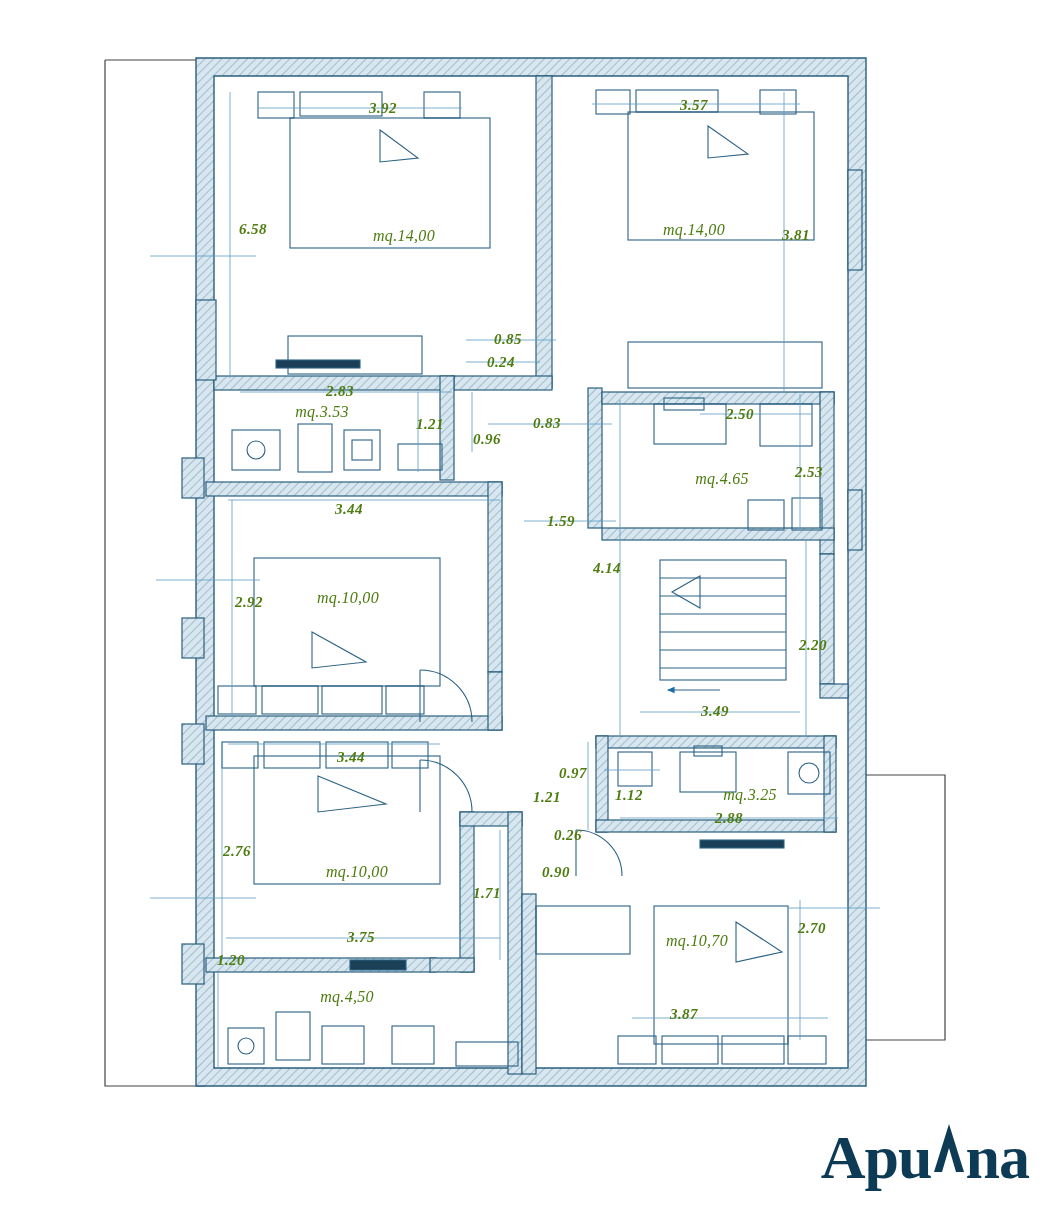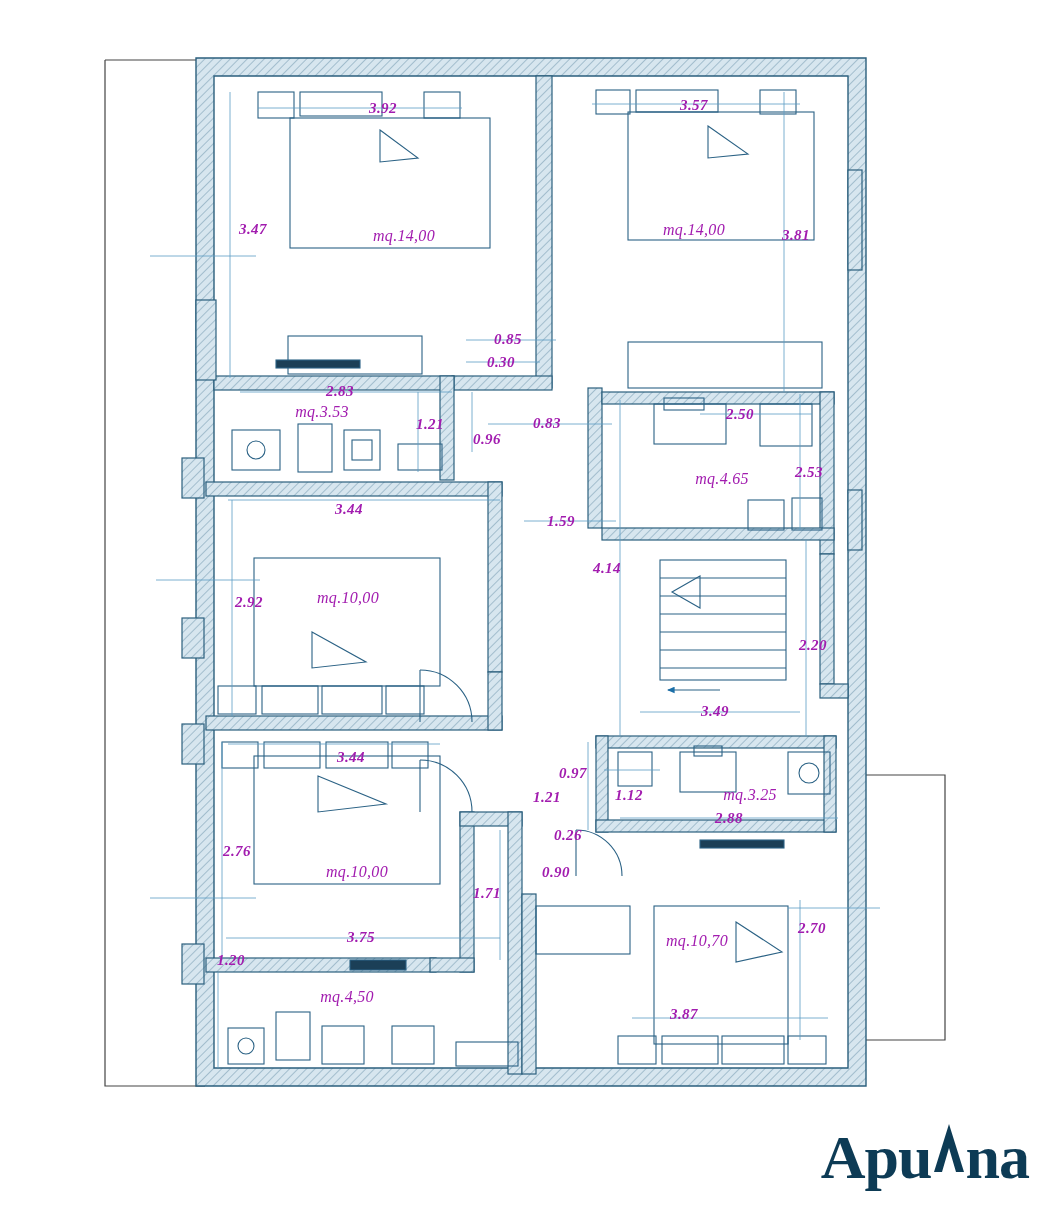--- a/index.html
+++ b/index.html
@@ -15,21 +15,21 @@
     position: relative;
   }
   #plan {
     position: absolute;
     left: 0; top: 0;
     width: 1047px;
     height: 1206px;
   }
   .dim, .area {
     position: absolute;
-    color: #a21caf;
+    color: #4d7c0f;
     font-family: "Liberation Serif", serif;
     font-style: italic;
     white-space: nowrap;
     transform: translate(-50%, -50%);
     pointer-events: none;
   }
   .dim {
     font-size: 15px;
     font-weight: bold;
     letter-spacing: .4px;
@@ -269,24 +269,24 @@
   <span class="area" style="left:348px; top:598px">mq.10,00</span>
   <span class="area" style="left:357px; top:872px">mq.10,00</span>
   <span class="area" style="left:750px; top:795px">mq.3.25</span>
   <span class="area" style="left:697px; top:941px">mq.10,70</span>
   <span class="area" style="left:347px; top:997px">mq.4,50</span>
 </div>
 
 <div>
   <span class="dim" style="left:383px; top:108px">3.92</span>
   <span class="dim" style="left:694px; top:105px">3.57</span>
-  <span class="dim" style="left:253px; top:229px">3.47</span>
+  <span class="dim" style="left:253px; top:229px">6.58</span>
   <span class="dim" style="left:796px; top:235px">3.81</span>
   <span class="dim" style="left:508px; top:339px">0.85</span>
-  <span class="dim" style="left:501px; top:362px">0.30</span>
+  <span class="dim" style="left:501px; top:362px">0.24</span>
   <span class="dim" style="left:340px; top:391px">2.83</span>
   <span class="dim" style="left:740px; top:414px">2.50</span>
   <span class="dim" style="left:430px; top:424px">1.21</span>
   <span class="dim" style="left:547px; top:423px">0.83</span>
   <span class="dim" style="left:487px; top:439px">0.96</span>
   <span class="dim" style="left:809px; top:472px">2.53</span>
   <span class="dim" style="left:349px; top:509px">3.44</span>
   <span class="dim" style="left:561px; top:521px">1.59</span>
   <span class="dim" style="left:607px; top:568px">4.14</span>
   <span class="dim" style="left:249px; top:602px">2.92</span>

